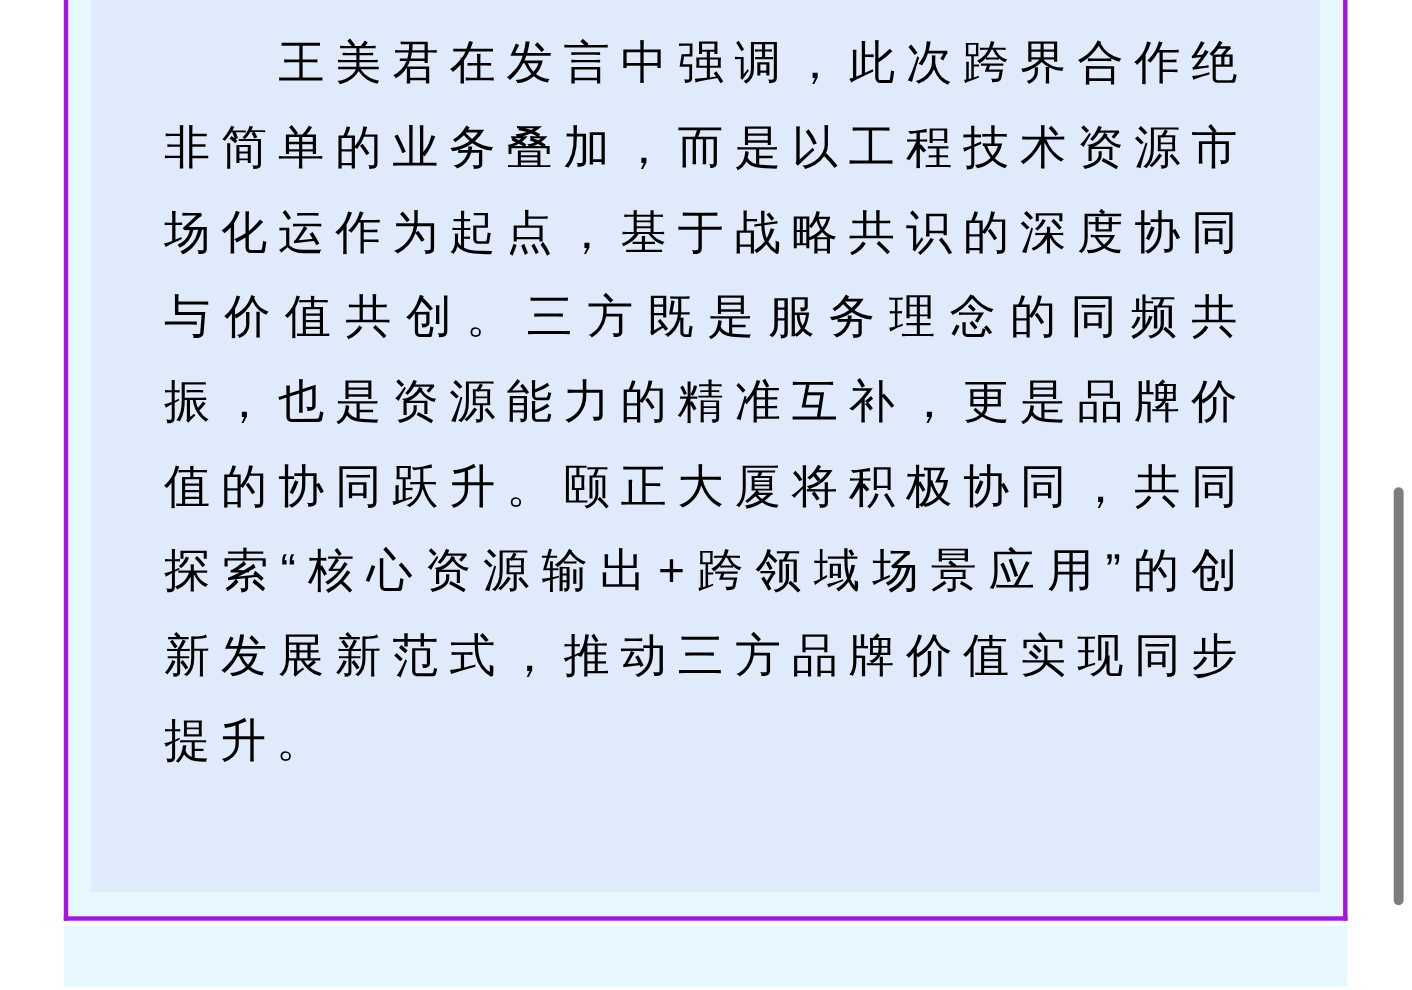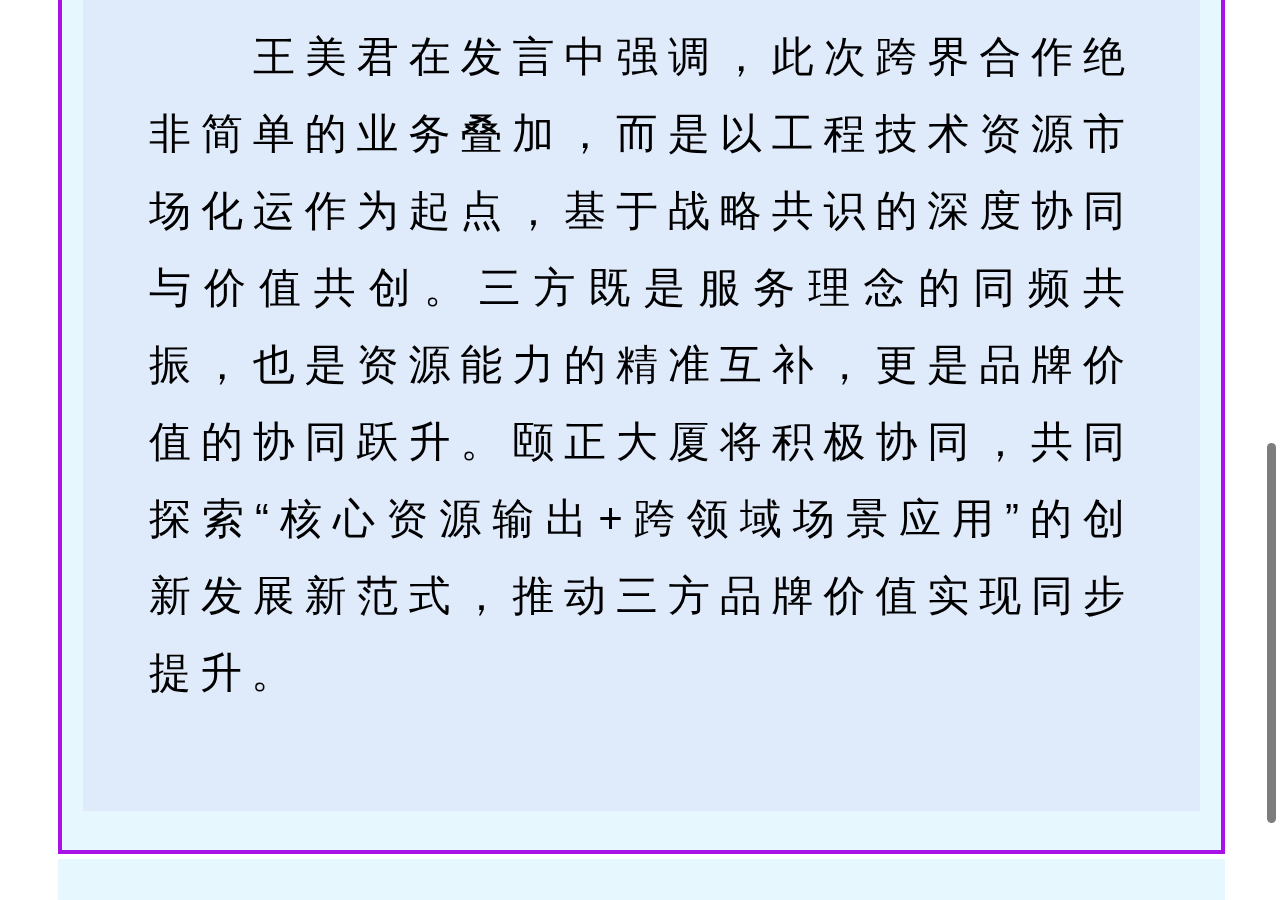--- a/index.html
+++ b/index.html
@@ -24,21 +24,21 @@
     left: 58px;
     top: 0;
     width: 1167px;
   }
   .highlight-box {
     border-left: 4px solid var(--box-border);
     border-right: 4px solid var(--box-border);
     border-bottom: 4px solid var(--box-border);
     border-top: none; 
     background: var(--box-background);
-    padding: 0 21px 39px 21px;
+    padding: 0 21px 22px 21px;
   }
   .inner-panel {
     background: var(--panel-background);
   }
   .para {
     padding: 18px 66px 100px 66px;
     font-size: 42px;
     line-height: 77px;
     letter-spacing: 9px;
     text-align: justify;

